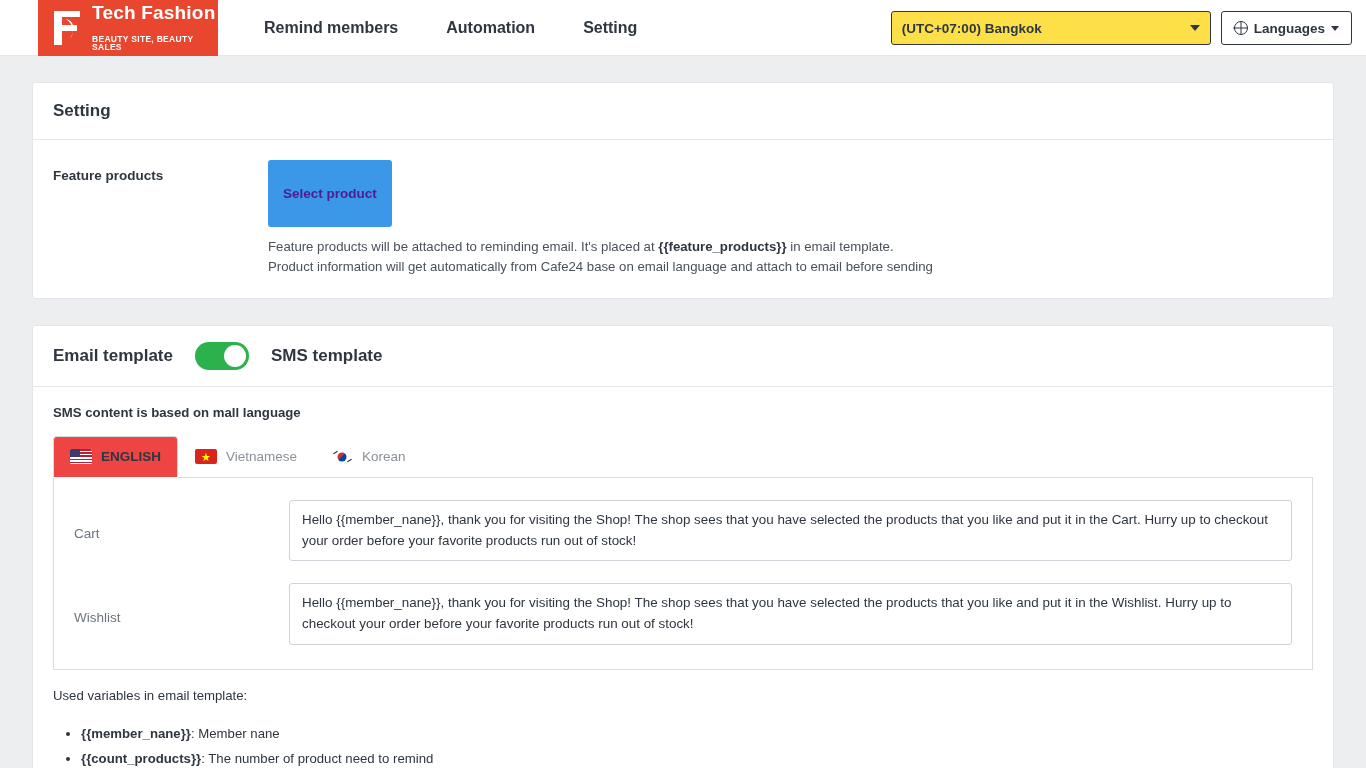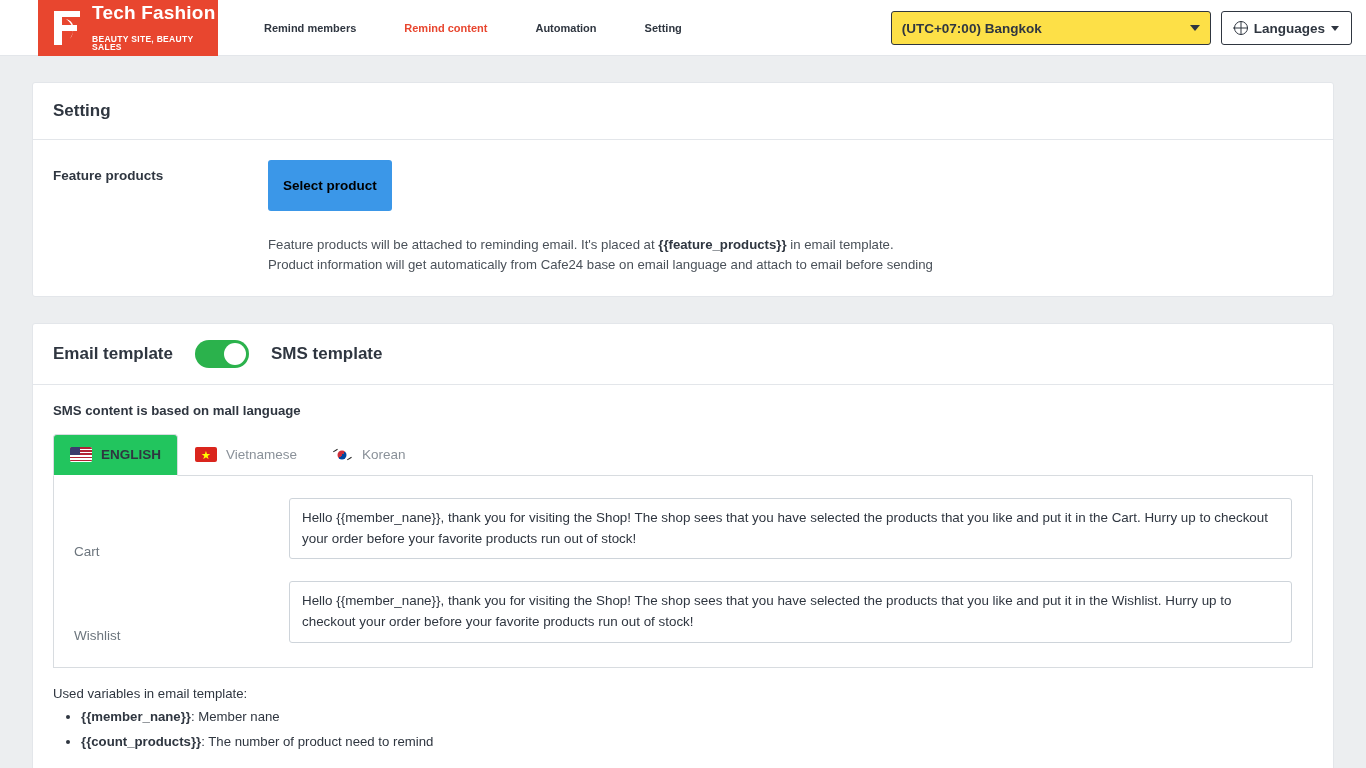--- a/index.html
+++ b/index.html
@@ -53,21 +53,21 @@
   }
 
   .nav {
     display: flex;
     align-items: center;
     height: 56px;
     margin-left: 22px;
     gap: 0;
   }
   .nav-item {
-    font-size: 11px;
+    font-size: 16px;
     font-weight: 700;
     color: #2f3640;
     padding: 0 24px;
     line-height: 56px;
     cursor: pointer;
     white-space: nowrap;
   }
   .nav-item.active { color: #e8462f; }
 
   .topbar-right {
@@ -173,32 +173,32 @@
     width: 215px;
     flex: 0 0 215px;
     font-size: 13.5px;
     font-weight: 700;
     color: #2f3640;
     padding-top: 8px;
   }
   .btn-primary {
     display: inline-block;
     background: #3b97e8;
-    color: #000000;
+    color: #4c1d95;
     border: none;
     border-radius: 3px;
     font-size: 13.5px;
     font-weight: 700;
-    padding: 18px 15px;
+    padding: 26px 15px;
     cursor: pointer;
   }
   .hint {
     font-size: 13.2px;
     color: #4a5159;
-    margin-top: 24px;
+    margin-top: 10px;
     line-height: 1.55;
   }
   .hint b { font-weight: 700; color: #2f3640; }
 
   
   .tpl-header {
     display: flex;
     align-items: center;
     padding: 16px 20px;
     border-bottom: 1px solid #e3e6ea;
@@ -247,21 +247,21 @@
     height: 42px;
     font-size: 13.5px;
     color: #8a9199;
     cursor: pointer;
     border: 1px solid transparent;
     border-radius: 4px 4px 0 0;
     position: relative;
     top: 1px;
   }
   .tab.active {
-    background: #22c55e;
+    background: #ef4444;
     border-color: #d8dce0;
     border-bottom-color: #fff;
     color: #2f3640;
     font-weight: 700;
   }
   .flag {
     width: 22px; height: 15px;
     border-radius: 2px;
     overflow: hidden;
     flex: 0 0 22px;
@@ -312,21 +312,21 @@
   .flag-kr .b2 { right: 1.5px; bottom: 3px; transform: rotate(-32deg); }
 
   .tab-panel {
     border: 1px solid #d8dce0;
     border-top: none;
     background: #fff;
     padding: 22px 20px 24px 20px;
   }
   .field-row {
     display: flex;
-    align-items: flex-end;
+    align-items: center;
     margin-bottom: 22px;
   }
   .field-row:last-child { margin-bottom: 0; }
   .field-label {
     width: 215px;
     flex: 0 0 215px;
     font-size: 13.5px;
     color: #6c757d;
     padding-top: 6px;
   }
@@ -344,21 +344,21 @@
     background: #fff;
     overflow: hidden;
   }
 
   .used-vars {
     font-size: 13.2px;
     color: #2f3640;
     padding: 18px 0 0 0;
   }
   .used-vars ul {
-    margin: 6px 0 0 0;
+    margin: 21px 0 0 0;
     padding-left: 28px;
   }
   .used-vars li {
     margin-top: 5px;
     font-size: 13.2px;
     line-height: 1.5;
   }
   .used-vars li b { font-weight: 700; }
   .inner-pad { padding: 0 20px 20px 20px; }
 </style>
@@ -375,21 +375,20 @@
       </svg>
     </div>
     <div class="logo-text">
       <div class="logo-title">Tech Fashion</div>
       <div class="logo-sub">BEAUTY SITE, BEAUTY SALES</div>
     </div>
   </div>
 
   <div class="nav">
     <div class="nav-item">Remind members</div>
-    <div class="nav-item active">Remind content</div>
     <div class="nav-item">Automation</div>
     <div class="nav-item">Setting</div>
   </div>
 
   <div class="topbar-right">
     <div class="tz-select">
       <span>(UTC+07:00) Bangkok</span>
       <span class="caret"></span>
     </div>
     <div class="lang-btn">

